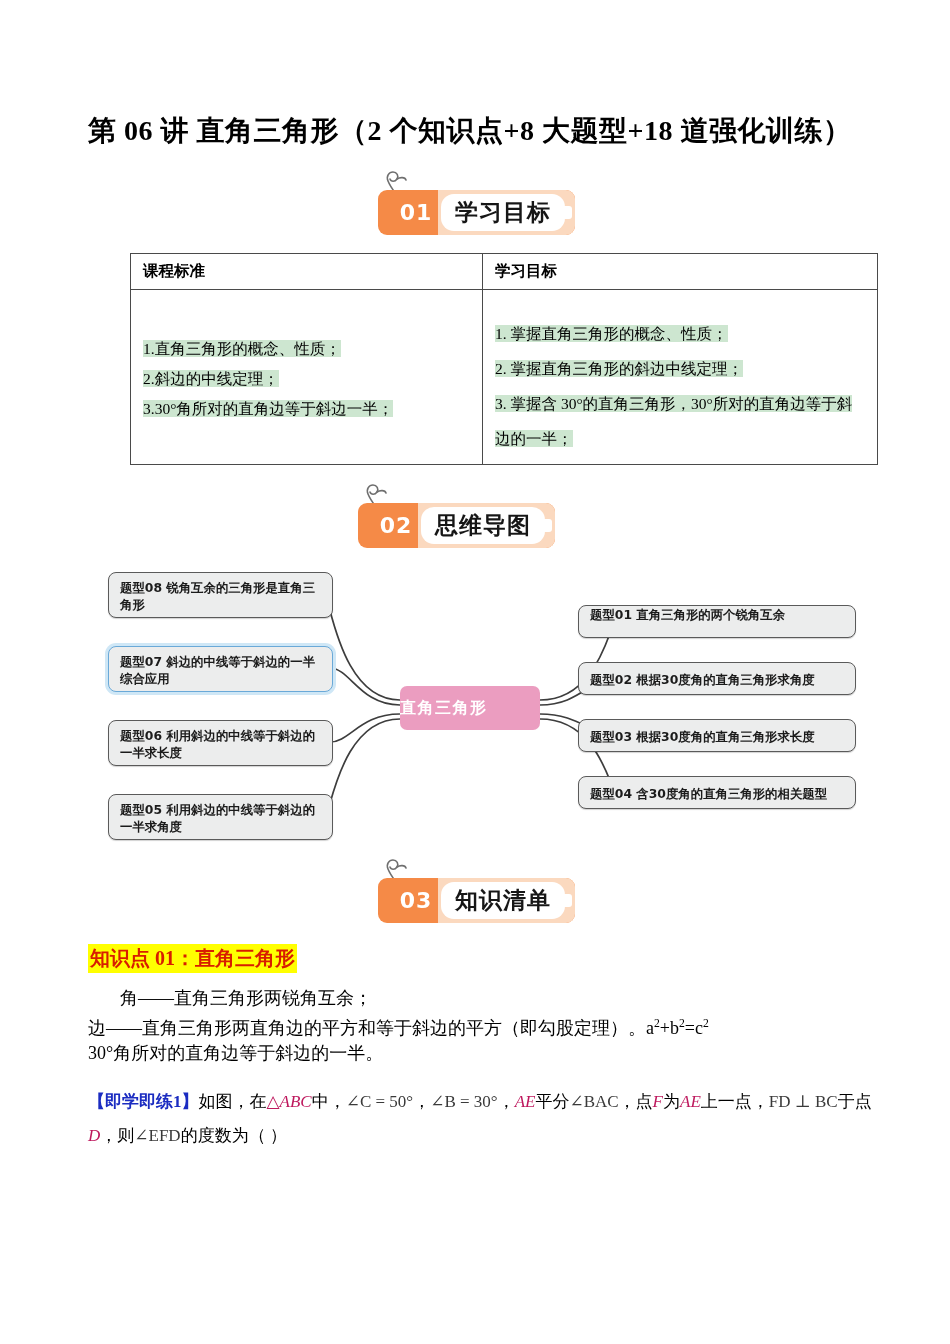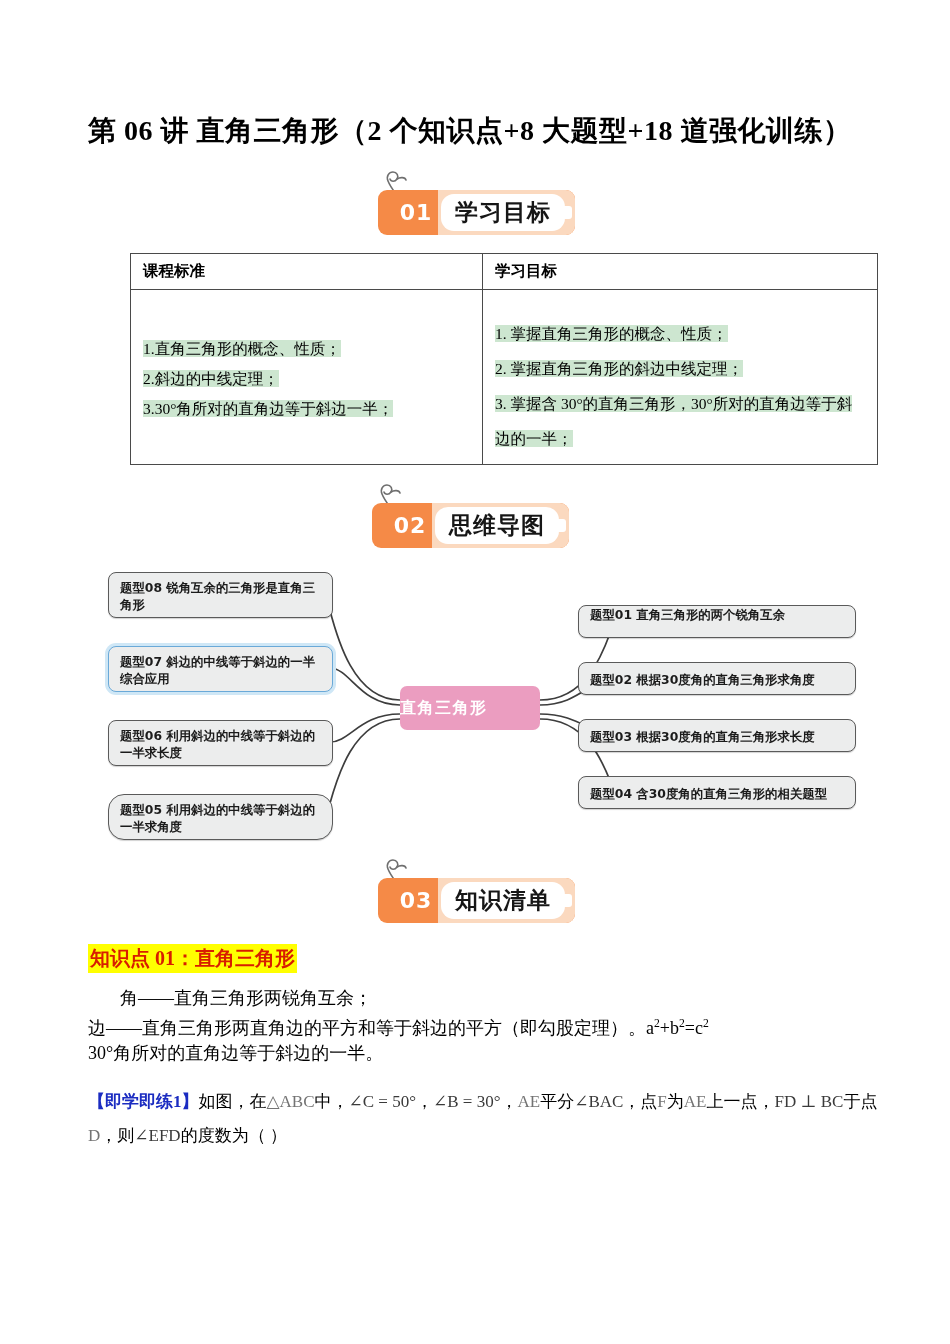--- a/index.html
+++ b/index.html
@@ -218,21 +218,22 @@
     font-size: 17px;
     line-height: 34px;
     color: #000000;
   }
   #practice .tag {
     color: #1b2cc1;
     font-weight: bold;
   }
   .mvar {
     font-family: "Liberation Serif", "DejaVu Serif", serif;
-    color: #737373;
+    font-style: italic;
+    color: #be185d;
   }
   .mop {
     font-family: "Liberation Serif", "DejaVu Serif", serif;
     color: #3a3a3a;
   }
 </style>
 </head>
 <body>
 
 <div id="doc-title">第 06 讲 直角三角形（2 个知识点+8 大题型+18 道强化训练）</div>
@@ -270,21 +271,21 @@
         <div><span class="hl-green">1.  掌握直角三角形的概念、性质；</span></div>
         <div><span class="hl-green">2.  掌握直角三角形的斜边中线定理；</span></div>
         <div><span class="hl-green">3.  掌握含 30°的直角三角形，30°所对的直角边等于斜</span></div>
         <div><span class="hl-green">边的一半；</span></div>
       </div>
     </td>
   </tr>
 </tbody>
   </table>
 
-<div class="banner" id="banner-02" style="left:372px; top:503px;">
+<div class="banner" id="banner-02" style="left:358px; top:503px;">
   <svg class="pin" viewBox="0 0 34 28">
     <path d="M12,24 C12,24 6,16 4,11 C2,6 5,2 9,2 C13,2 15,6 13,9 C11,12 7,12 6,9" fill="none" stroke="#6f6f6f" stroke-width="1.6" stroke-linecap="round"></path>
     <path d="M13,9 C16,7 21,7 22,10" fill="none" stroke="#6f6f6f" stroke-width="1.6" stroke-linecap="round"></path>
   </svg>
   <div class="plate"></div>
   <div class="plate-fade"></div>
   <div class="inner"></div>
   <div class="num">02</div>
   <div class="label">思维导图</div>
 </div>
@@ -303,21 +304,21 @@
     <path d="M540,700 C600,700 610,621 616,621"></path>
     <path d="M540,705 C580,705 590,678 616,678"></path>
     <path d="M540,714 C580,714 590,735 616,735"></path>
     <path d="M540,719 C600,719 610,792 616,792"></path>
   </g>
 </svg>
 
 <div class="mm-node" style="left:108px; top:572px; width:225px; height:46px;">题型08  锐角互余的三角形是直角三角形</div>
 <div class="mm-node sel" style="left:108px; top:646px; width:225px; height:46px;">题型07  斜边的中线等于斜边的一半综合应用</div>
 <div class="mm-node" style="left:108px; top:720px; width:225px; height:46px;">题型06  利用斜边的中线等于斜边的一半求长度</div>
-<div class="mm-node" style="left:108px; top:794px; width:225px; height:46px;border-radius:16px;">题型05  利用斜边的中线等于斜边的一半求角度</div>
+<div class="mm-node" style="left:108px; top:794px; width:225px; height:46px;">题型05  利用斜边的中线等于斜边的一半求角度</div>
 
 <div class="mm-center">直角三角形</div>
 
 <div class="mm-node" style="left:578px; top:605px; width:278px; height:33px; padding-top:0;">题型01  直角三角形的两个锐角互余</div>
 <div class="mm-node" style="left:578px; top:662px; width:278px; height:33px; padding-top:8px;">题型02  根据30度角的直角三角形求角度</div>
 <div class="mm-node" style="left:578px; top:719px; width:278px; height:33px; padding-top:8px;">题型03  根据30度角的直角三角形求长度</div>
 <div class="mm-node" style="left:578px; top:776px; width:278px; height:33px; padding-top:8px;">题型04  含30度角的直角三角形的相关题型</div>
 
 <div class="banner" id="banner-03" style="left:378px; top:878px;">
   <svg class="pin" viewBox="0 0 34 28">

